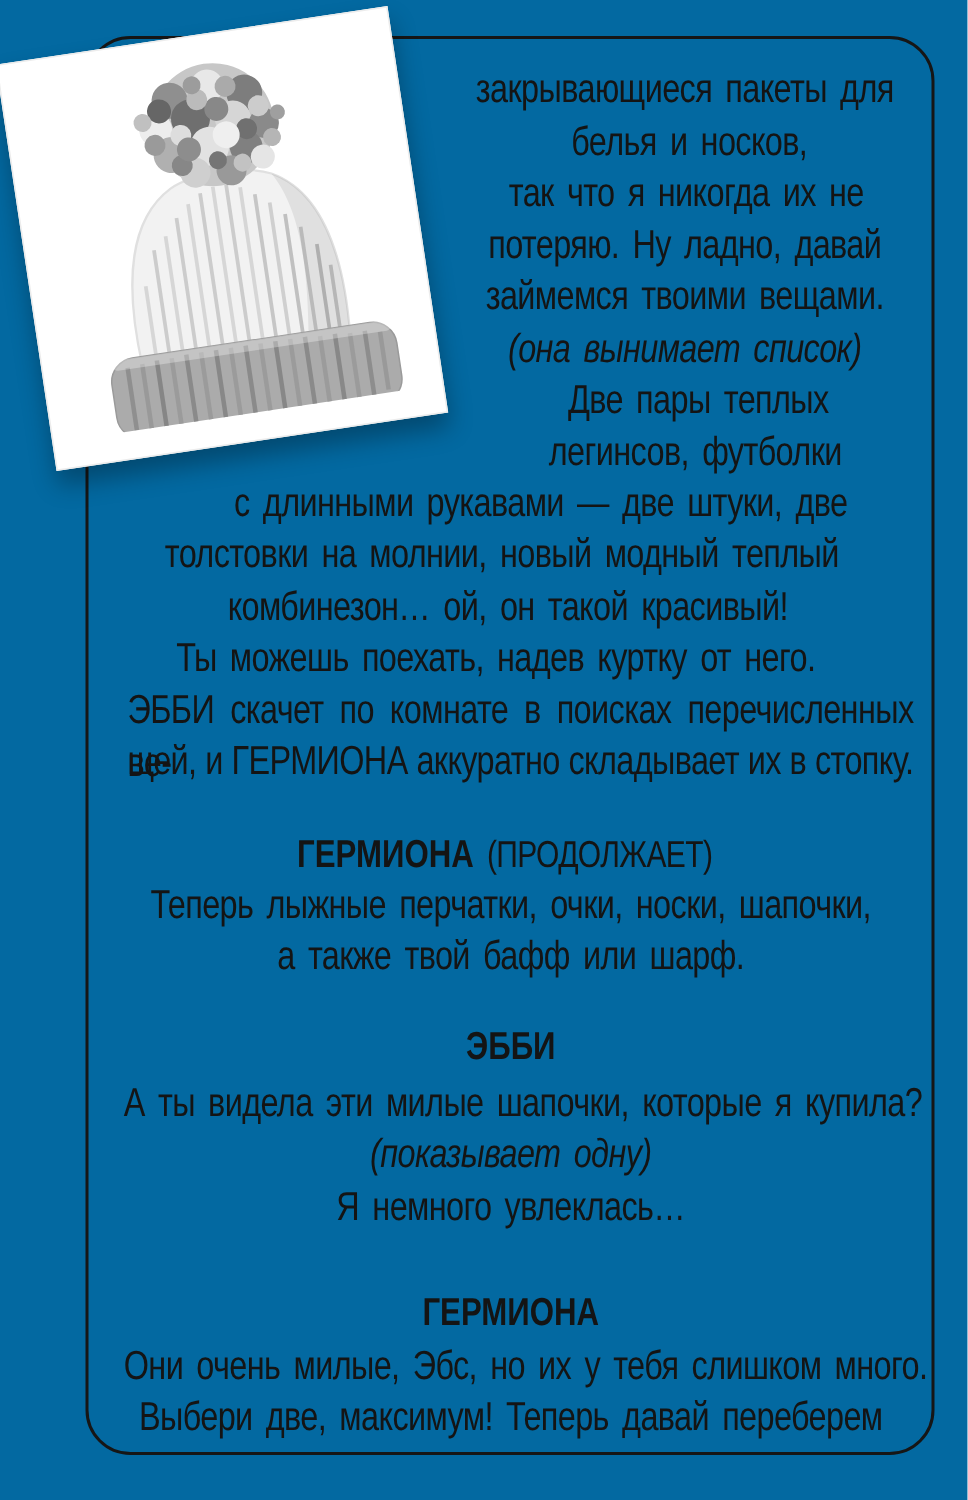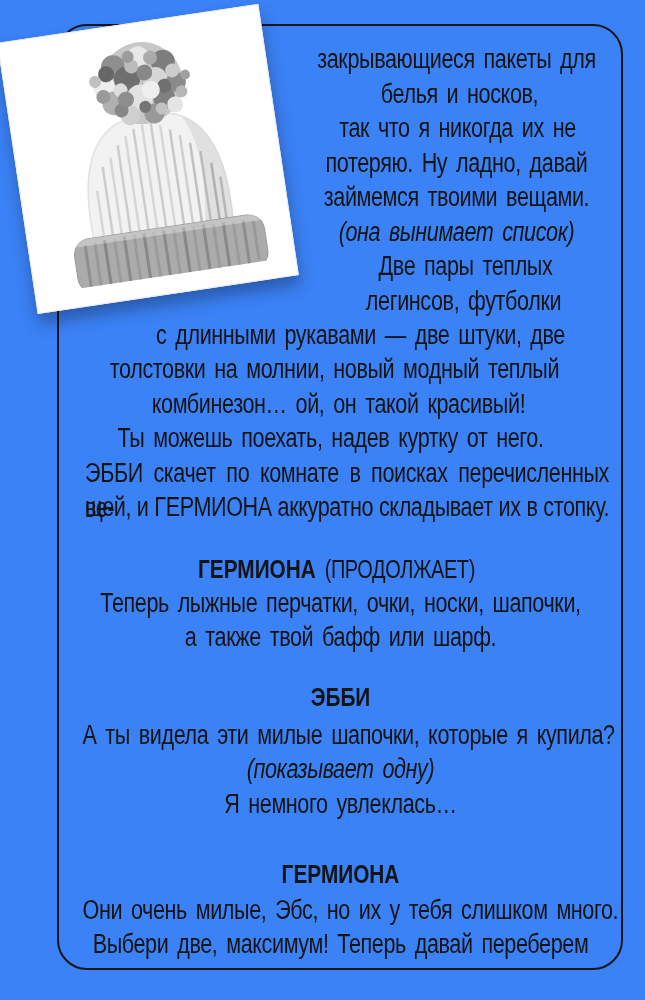--- a/index.html
+++ b/index.html
@@ -1,16 +1,16 @@
 <!DOCTYPE html>
 <html><head>
 <meta charset="utf-8">
 <style>
   html,body{margin:0;padding:0;background:#fff;}
-  #screen{position:relative;width:645px;height:1000px;background:#3b82f6;overflow:hidden;
+  #screen{position:relative;width:645px;height:1000px;background:#0369a1;overflow:hidden;
           font-family:"Liberation Sans",sans-serif;color:#141414;}
   .frame{position:absolute;left:57px;top:24px;width:562px;height:942px;
          border:2.5px solid #161616;border-radius:30px;z-index:1;background:transparent;}
   .card{position:absolute;left:16px;top:22px;width:262px;height:272px;background:#ffffff;
         border:1px solid #ececec;transform:rotate(-8.5deg);z-index:3;
         box-shadow:0 10px 16px rgba(0,0,0,0.30);}
   .card svg{position:absolute;left:10px;top:6px;}
   .ln{position:absolute;width:645px;line-height:35px;font-size:27px;white-space:nowrap;
       text-align:center;word-spacing:4px;letter-spacing:-0.5px;
       transform:scaleX(0.8);transform-origin:50% 50%;z-index:2;}

